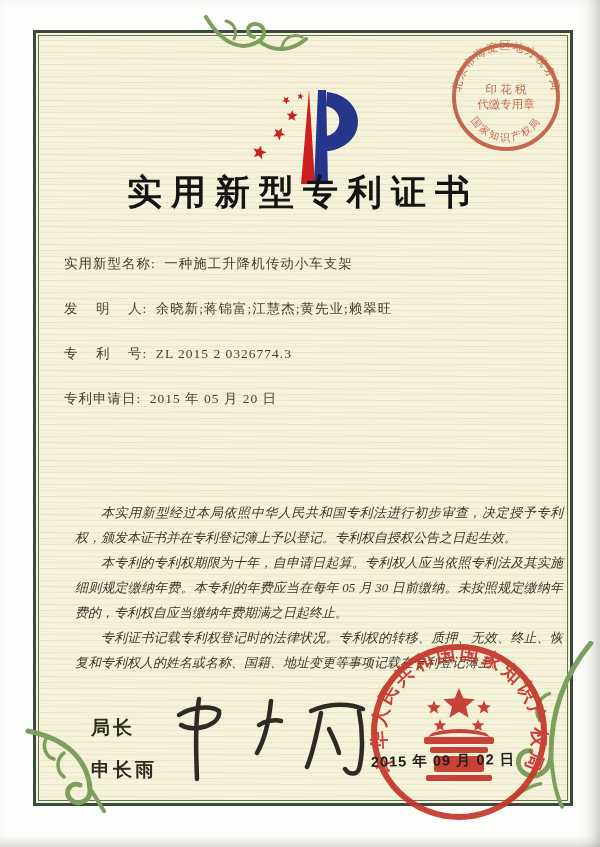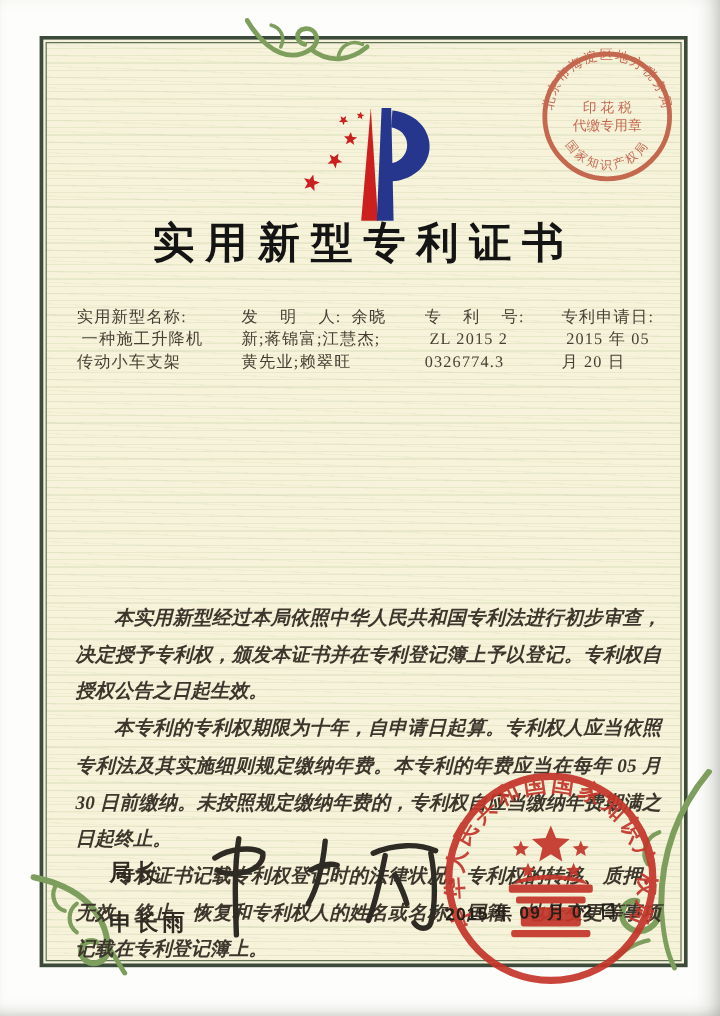--- a/index.html
+++ b/index.html
@@ -27,34 +27,34 @@
   }
   .cert-number{
     position:absolute;left:28px;top:62px;
     font-size:13px;letter-spacing:2px;color:#4c463c;
   }
   
   .tax-stamp{position:absolute;right:6px;top:6px;width:116px;height:116px;opacity:.9;}
   
   .logo{position:absolute;left:206px;top:55px;width:136px;height:100px;}
   .title{
-    position:absolute;left:0;top:146px;width:100%;margin:0;
+    position:absolute;left:0;top:136px;width:100%;margin:0;
     text-align:center;font-size:35px;font-weight:bold;color:#141414;
     letter-spacing:9px;font-family:"Liberation Serif","DejaVu Serif",serif;
   }
   .fields{
     position:absolute;left:28px;top:222px;width:486px;
-    display:flex;flex-direction:row;gap:26px;
+    display:flex;flex-direction:column;gap:26px;
   }
   .field-row{font-size:13.5px;color:#473f33;letter-spacing:1px;line-height:1.4;}
   .flabel{white-space:pre;}
   .fvalue{margin-left:4px;}
   .body-text{
-    position:absolute;left:27px;top:468px;width:488px;
-    font-size:16px;color:#3d362c;line-height:1.92;text-align:justify;font-weight:bold;
+    position:absolute;left:39px;top:468px;width:488px;
+    font-size:13px;color:#3d362c;line-height:1.92;text-align:justify;
   }
   .body-text p{margin:0;text-indent:2em;font-style:italic;}
   .sign-block{
     position:absolute;left:55px;top:674px;font-size:19px;color:#2f2a22;
     font-weight:bold;letter-spacing:3px;line-height:2.2;
     font-family:"Liberation Sans","DejaVu Sans",sans-serif;
   }
   .signature-script{position:absolute;left:125px;top:648px;width:220px;height:110px;}
   .seal{position:absolute;left:332px;top:608px;width:182px;height:182px;}
   .seal-date{

